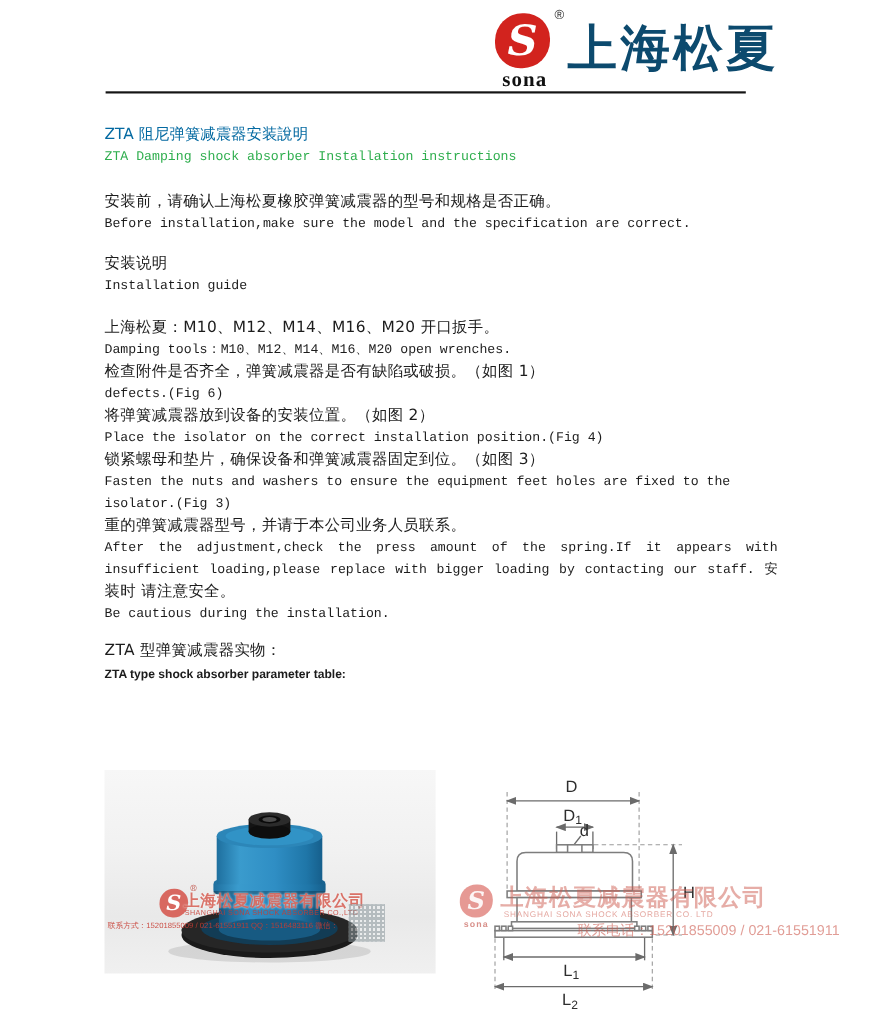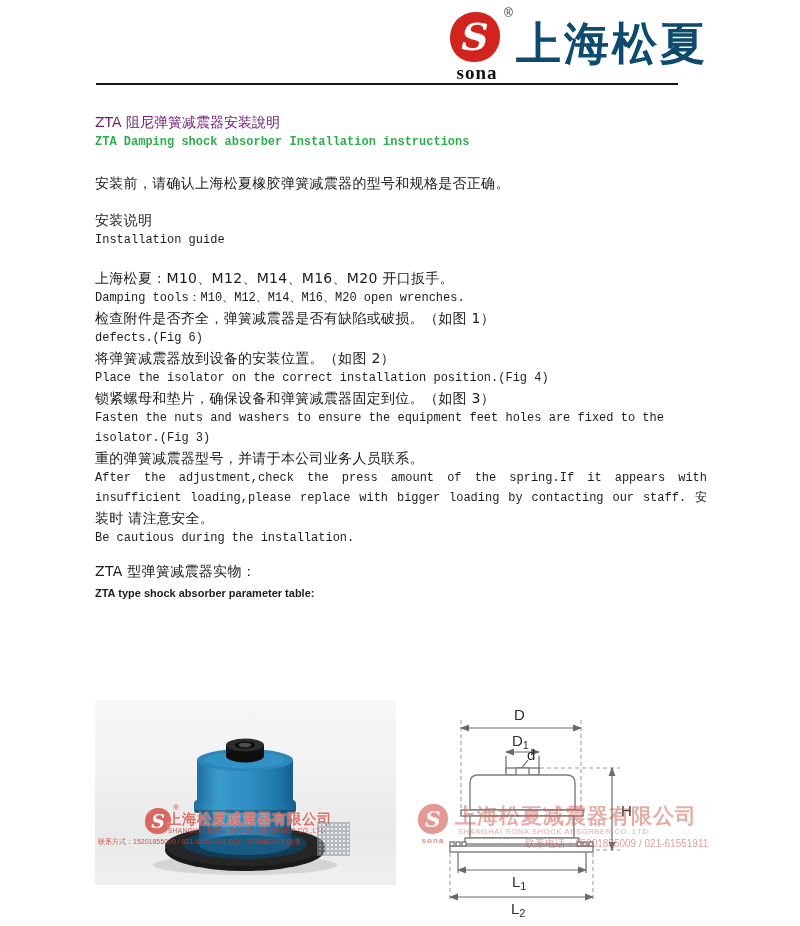--- a/index.html
+++ b/index.html
@@ -17,22 +17,22 @@
              font-family:"Liberation Serif", serif;font-weight:bold;font-size:19px;color:#111;letter-spacing:1px;}
   .brand{position:absolute;left:516px;top:14px;font-family:"DejaVu Serif", serif;font-weight:bold;
          font-size:45px;letter-spacing:3px;color:#0c4a6e;white-space:nowrap;}
   .head-rule{position:absolute;left:96px;top:83px;width:582px;height:2px;background:#141414;}
 
   
   .content{position:absolute;left:95px;top:112px;width:612px;}
   .ln{line-height:20px;height:20px;white-space:nowrap;}
   .cn{font-size:14px;font-family:"DejaVu Sans", sans-serif;letter-spacing:0.3px;}
   .en{font-size:12px;font-family:"Liberation Mono", monospace;}
-  .title-cn{color:#701a75;font-size:14px;font-family:"DejaVu Sans", sans-serif;}
-  .title-en{color:#2fae4e;font-size:12px;font-family:"Liberation Mono", monospace;font-weight:bold;}
+  .title-cn{color:#0369a1;font-size:14px;font-family:"DejaVu Sans", sans-serif;}
+  .title-en{color:#2fae4e;font-size:12px;font-family:"Liberation Mono", monospace;}
   .jst{white-space:normal;text-align:justify;text-align-last:justify;}
   .g21{margin-top:21px;} .g17{margin-top:17px;} .g18{margin-top:18px;}
   .g9{margin-top:9px;} .g13{margin-top:13px;}
   .bold-sans{font-family:"Liberation Sans", sans-serif;font-weight:bold;font-size:11px;
              letter-spacing:0px;margin-top:2px;}
 
   
   .photo{position:absolute;left:95px;top:700px;width:301px;height:185px;overflow:hidden;
          background:linear-gradient(180deg,#f7f7f7 0%,#f1f1f1 40%,#e9e9e9 72%,#f0f0f0 100%);}
   .photo svg{position:absolute;left:0;top:0;}
@@ -56,21 +56,21 @@
   .diagram svg{position:absolute;left:0;top:0;}
   .dg-wm-logo{left:18px;top:114px;width:30px;height:30px;border-radius:50% 46% 50% 46%;
               background:rgba(210,70,60,0.55);}
   .dg-wm-logo-s{left:18px;top:114px;width:30px;height:30px;line-height:30px;text-align:center;color:rgba(255,255,255,0.9);
                 font-family:"DejaVu Serif", serif;font-style:italic;font-weight:bold;font-size:22px;}
   .dg-wm-sona{left:14px;top:146px;width:38px;text-align:center;font-size:8px;font-weight:bold;
               color:rgba(190,70,60,0.6);letter-spacing:1px;}
   .dg-wm-big{left:55px;top:112px;font-size:21px;font-weight:bold;white-space:nowrap;
              color:rgba(205,92,80,0.5);letter-spacing:1px;}
   .dg-wm-en{left:58px;top:137px;font-size:7.5px;color:rgba(205,92,80,0.55);white-space:nowrap;letter-spacing:0.7px;}
-  .dg-wm-contact{left:125px;top:147px;font-size:10px;color:rgba(205,92,80,0.6);white-space:nowrap;text-align:center;}
+  .dg-wm-contact{left:125px;top:147px;font-size:13px;color:rgba(205,92,80,0.6);white-space:nowrap;text-align:center;}
 
   .dim-label{font-family:"Liberation Sans", sans-serif;font-size:15px;fill:#2e2e2e;}
   .dim-sub{font-size:11px;}
 </style>
 </head>
 <body>
 
 <div class="page">
 
   <div class="logo-wrap">
@@ -80,20 +80,21 @@
     <div class="logo-sona">sona</div>
   </div>
   <div class="brand">上海松夏</div>
   <div class="head-rule"></div>
 
   <div class="content">
     <div class="ln title-cn">ZTA 阻尼弹簧减震器安装說明</div>
     <div class="ln title-en">ZTA Damping shock absorber Installation instructions</div>
 
     <div class="ln cn g21">安装前，请确认上海松夏橡胶弹簧减震器的型号和规格是否正确。</div>
+    <div class="ln en">Before installation,make sure the model and the specification are correct.</div>
 
     <div class="ln cn g17">安装说明</div>
     <div class="ln en">Installation guide</div>
 
     <div class="ln cn g18">上海松夏：M10、M12、M14、M16、M20 开口扳手。</div>
     <div class="ln en">Damping tools：M10、M12、M14、M16、M20 open wrenches.</div>
     <div class="ln cn">检查附件是否齐全，弹簧减震器是否有缺陷或破损。（如图 1）</div>
     <div class="ln en">defects.(Fig 6)</div>
     <div class="ln cn">将弹簧减震器放到设备的安装位置。（如图 2）</div>
     <div class="ln en">Place the isolator on the correct installation position.(Fig 4)</div>

